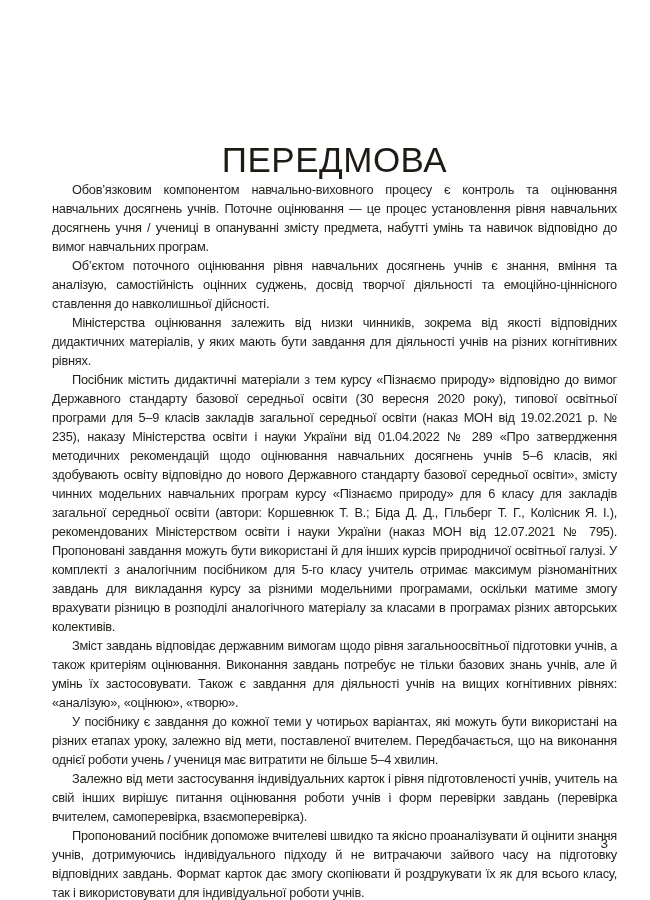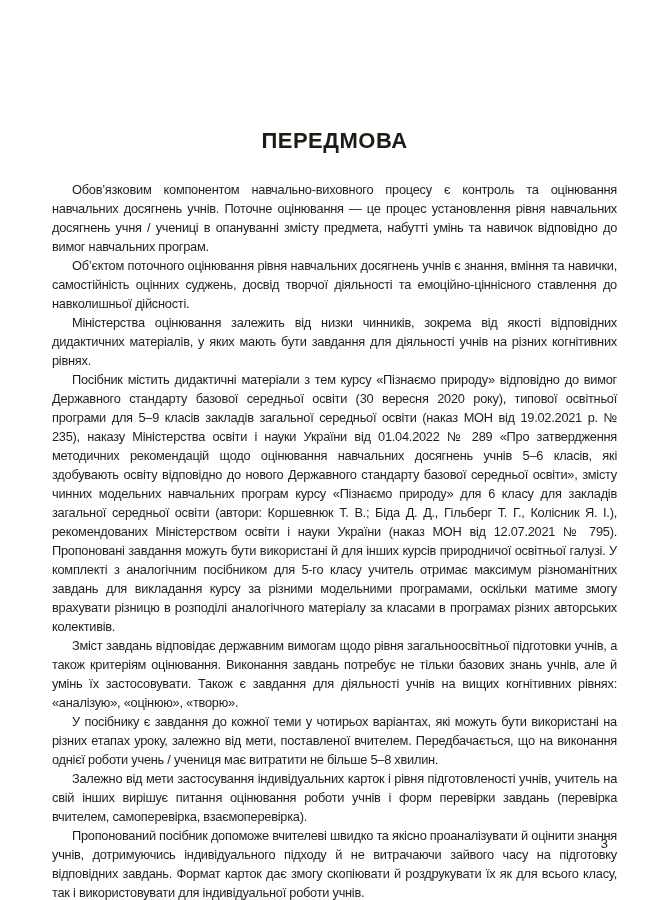--- a/index.html
+++ b/index.html
@@ -10,27 +10,27 @@
   .page {
     position: relative;
     width: 650px;
     height: 900px;
     background: #ffffff;
     overflow: hidden;
     font-family: "Liberation Sans", "DejaVu Sans", sans-serif;
   }
   .title {
     position: absolute;
-    top: 128px;
+    top: 140px;
     left: 52px;
     width: 565px;
     margin: 0;
     text-align: center;
-    font-size: 22px;
-    font-weight: 700;
+    font-size: 35px;
+    font-weight: 400;
     letter-spacing: 0.5px;
     color: #1e1b15;
   }
   .body-text {
     position: absolute;
     top: 180px;
     left: 52px;
     width: 565px;
     color: #221f1a;
     font-size: 12.8px;
@@ -54,24 +54,24 @@
 </style>
 </head>
 <body>
 
 <div class="page">
 
   <h1 class="title">ПЕРЕДМОВА</h1>
 
   <div class="body-text">
     <p>Обов’язковим компонентом навчально-виховного процесу є контроль та оцінювання навчальних досягнень учнів. Поточне оцінювання — це процес установлення рівня навчальних досягнень учня / учениці в опануванні змісту предмета, набутті умінь та навичок відповідно до вимог навчальних програм.</p>
-    <p>Об’єктом поточного оцінювання рівня навчальних досягнень учнів є знання, вміння та навички, самостійність оцінних суджень, досвід творчої діяльності та емоційно-ціннісного ставлення до навколишньої дійсності.</p>
+    <p>Об’єктом поточного оцінювання рівня навчальних досягнень учнів є знання, вміння та аналізую, самостійність оцінних суджень, досвід творчої діяльності та емоційно-ціннісного ставлення до навколишньої дійсності.</p>
     <p>Міністерства оцінювання залежить від низки чинників, зокрема від якості відповідних дидактичних матеріалів, у яких мають бути завдання для діяльності учнів на різних когнітивних рівнях.</p>
     <p>Посібник містить дидактичні матеріали з тем курсу «Пізнаємо природу» відповідно до вимог Державного стандарту базової середньої освіти (30 вересня 2020 року), типової освітньої програми для 5–9 класів закладів загальної середньої освіти (наказ МОН від 19.02.2021 р. № 235), наказу Міністерства освіти і науки України від 01.04.2022 № 289 «Про затвердження методичних рекомендацій щодо оцінювання навчальних досягнень учнів 5–6 класів, які здобувають освіту відповідно до нового Державного стандарту базової середньої освіти», змісту чинних модельних навчальних програм курсу «Пізнаємо природу» для 6 класу для закладів загальної середньої освіти (автори: Коршевнюк Т. В.; Біда Д. Д., Гільберг Т. Г., Колісник Я. І.), рекомендованих Міністерством освіти і науки України (наказ МОН від 12.07.2021 № 795). Пропоновані завдання можуть бути використані й для інших курсів природничої освітньої галузі. У комплекті з аналогічним посібником для 5-го класу учитель отримає максимум різноманітних завдань для викладання курсу за різними модельними програмами, оскільки матиме змогу врахувати різницю в розподілі аналогічного матеріалу за класами в програмах різних авторських колективів.</p>
     <p>Зміст завдань відповідає державним вимогам щодо рівня загальноосвітньої підготовки учнів, а також критеріям оцінювання. Виконання завдань потребує не тільки базових знань учнів, але й умінь їх застосовувати. Також є завдання для діяльності учнів на вищих когнітивних рівнях: «аналізую», «оцінюю», «творю».</p>
-    <p>У посібнику є завдання до кожної теми у чотирьох варіантах, які можуть бути використані на різних етапах уроку, залежно від мети, поставленої вчителем. Передбачається, що на виконання однієї роботи учень / учениця має витратити не більше 5–8 хвилин.</p>
+    <p>У посібнику є завдання до кожної теми у чотирьох варіантах, які можуть бути використані на різних етапах уроку, залежно від мети, поставленої вчителем. Передбачається, що на виконання однієї роботи учень / учениця має витратити не більше 5–4 хвилин.</p>
     <p>Залежно від мети застосування індивідуальних карток і рівня підготовленості учнів, учитель на свій інших вирішує питання оцінювання роботи учнів і форм перевірки завдань (перевірка вчителем, самоперевірка, взаємоперевірка).</p>
     <p>Пропонований посібник допоможе вчителеві швидко та якісно проаналізувати й оцінити знання учнів, дотримуючись індивідуального підходу й не витрачаючи зайвого часу на підготовку відповідних завдань. Формат карток дає змогу скопіювати й роздрукувати їх як для всього класу, так і використовувати для індивідуальної роботи учнів.</p>
   </div>
 
   <div class="page-number">3</div>
 
 </div>
 
 </body></html>

